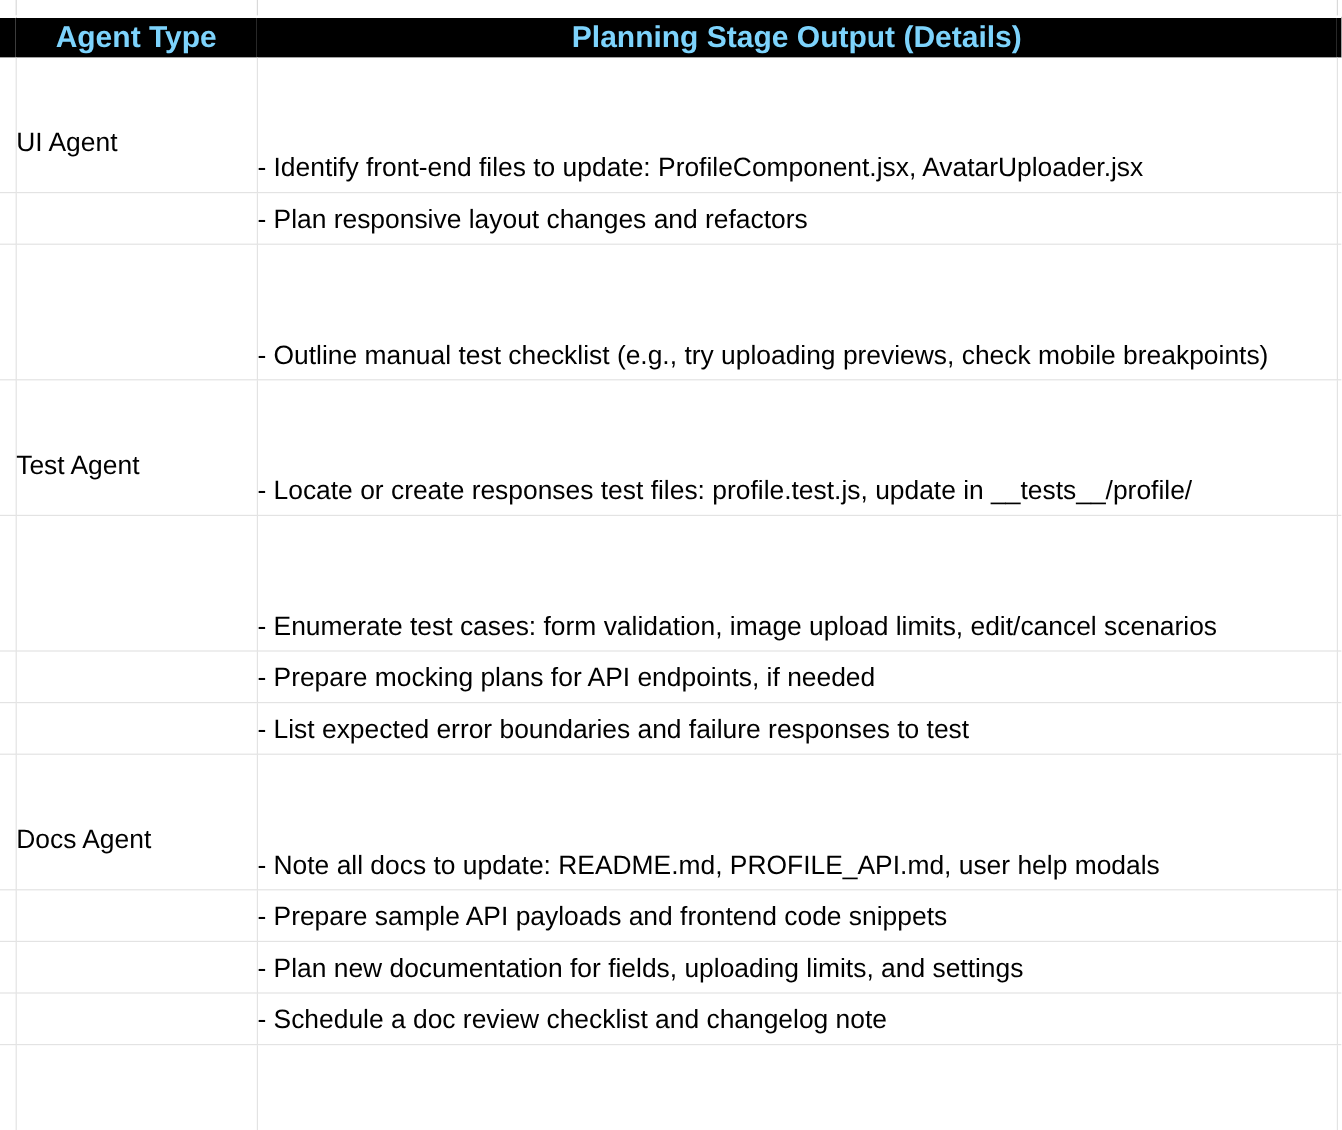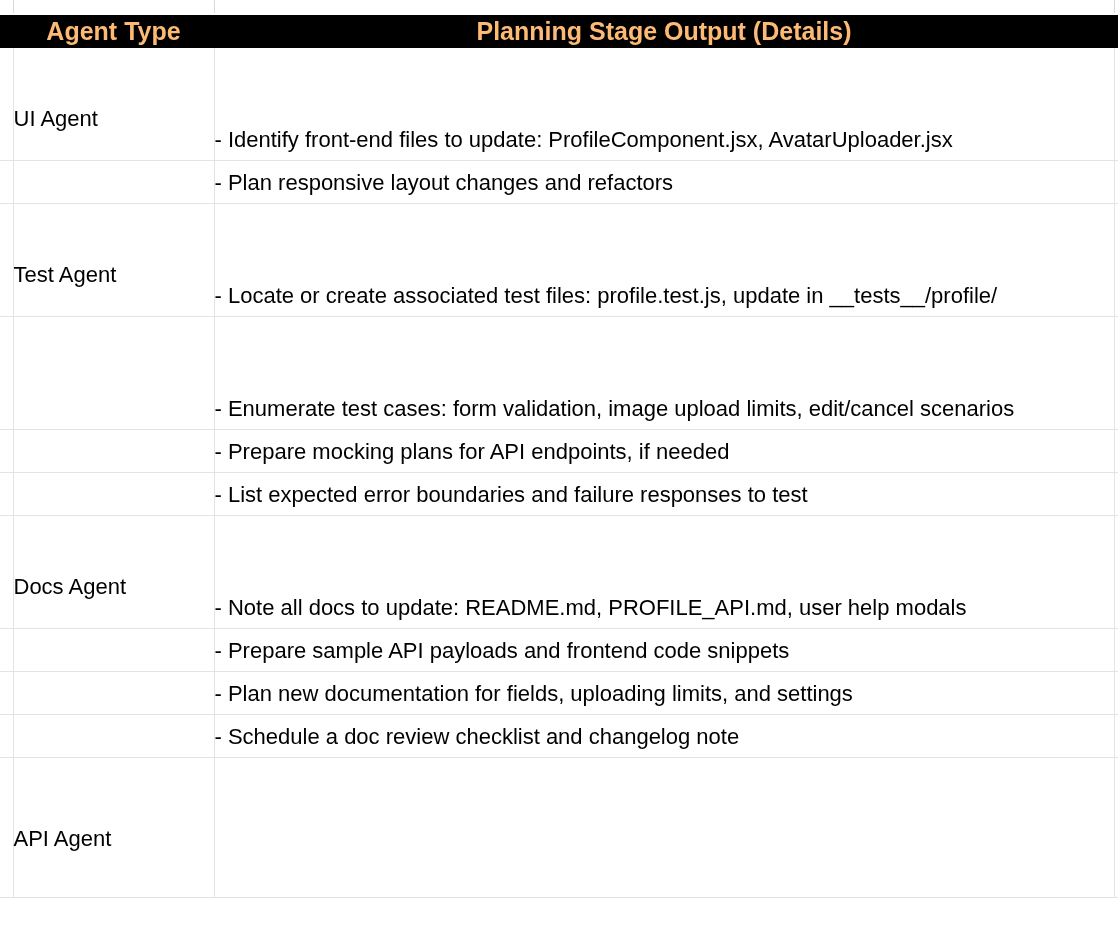--- a/index.html
+++ b/index.html
@@ -55,21 +55,21 @@
     border-right: 1px solid #d9d9d9;
     background: #ffffff;
   }
   tr.sliver-row > td.c-edge {
     background: #ffffff;
   }
 
   
   tr.header-row > th {
     background: #000000;
-    color: #fdba74;
+    color: #7dd3fc;
     font-weight: bold;
     font-size: 25px;
     line-height: 33px;
     height: 33px;
     padding: 0;
     margin: 0;
     text-align: center;
     vertical-align: middle;
     border: none;
     letter-spacing: 0px;
@@ -167,26 +167,34 @@
 
       <tr class="data-row h-1line">
         <td class="c-gutter"></td>
         <td class="c-agent"></td>
         <td class="c-details">
           <span class="detail-text">- Plan responsive layout changes and refactors</span>
         </td>
         <td class="c-edge"></td>
       </tr>
 
+      <tr class="data-row h-2line">
+        <td class="c-gutter"></td>
+        <td class="c-agent"></td>
+        <td class="c-details">
+          <span class="detail-text">- Outline manual test checklist (e.g., try uploading previews, check mobile breakpoints)</span>
+        </td>
+        <td class="c-edge"></td>
+      </tr>
 
       <tr class="data-row h-2line">
         <td class="c-gutter"></td>
         <td class="c-agent">Test Agent</td>
         <td class="c-details">
-          <span class="detail-text">- Locate or create associated test files: profile.test.js, update in __tests__/profile/</span>
+          <span class="detail-text">- Locate or create responses test files: profile.test.js, update in __tests__/profile/</span>
         </td>
         <td class="c-edge"></td>
       </tr>
 
       <tr class="data-row h-2line">
         <td class="c-gutter"></td>
         <td class="c-agent"></td>
         <td class="c-details">
           <span class="detail-text">- Enumerate test cases: form validation, image upload limits, edit/cancel scenarios</span>
         </td>

